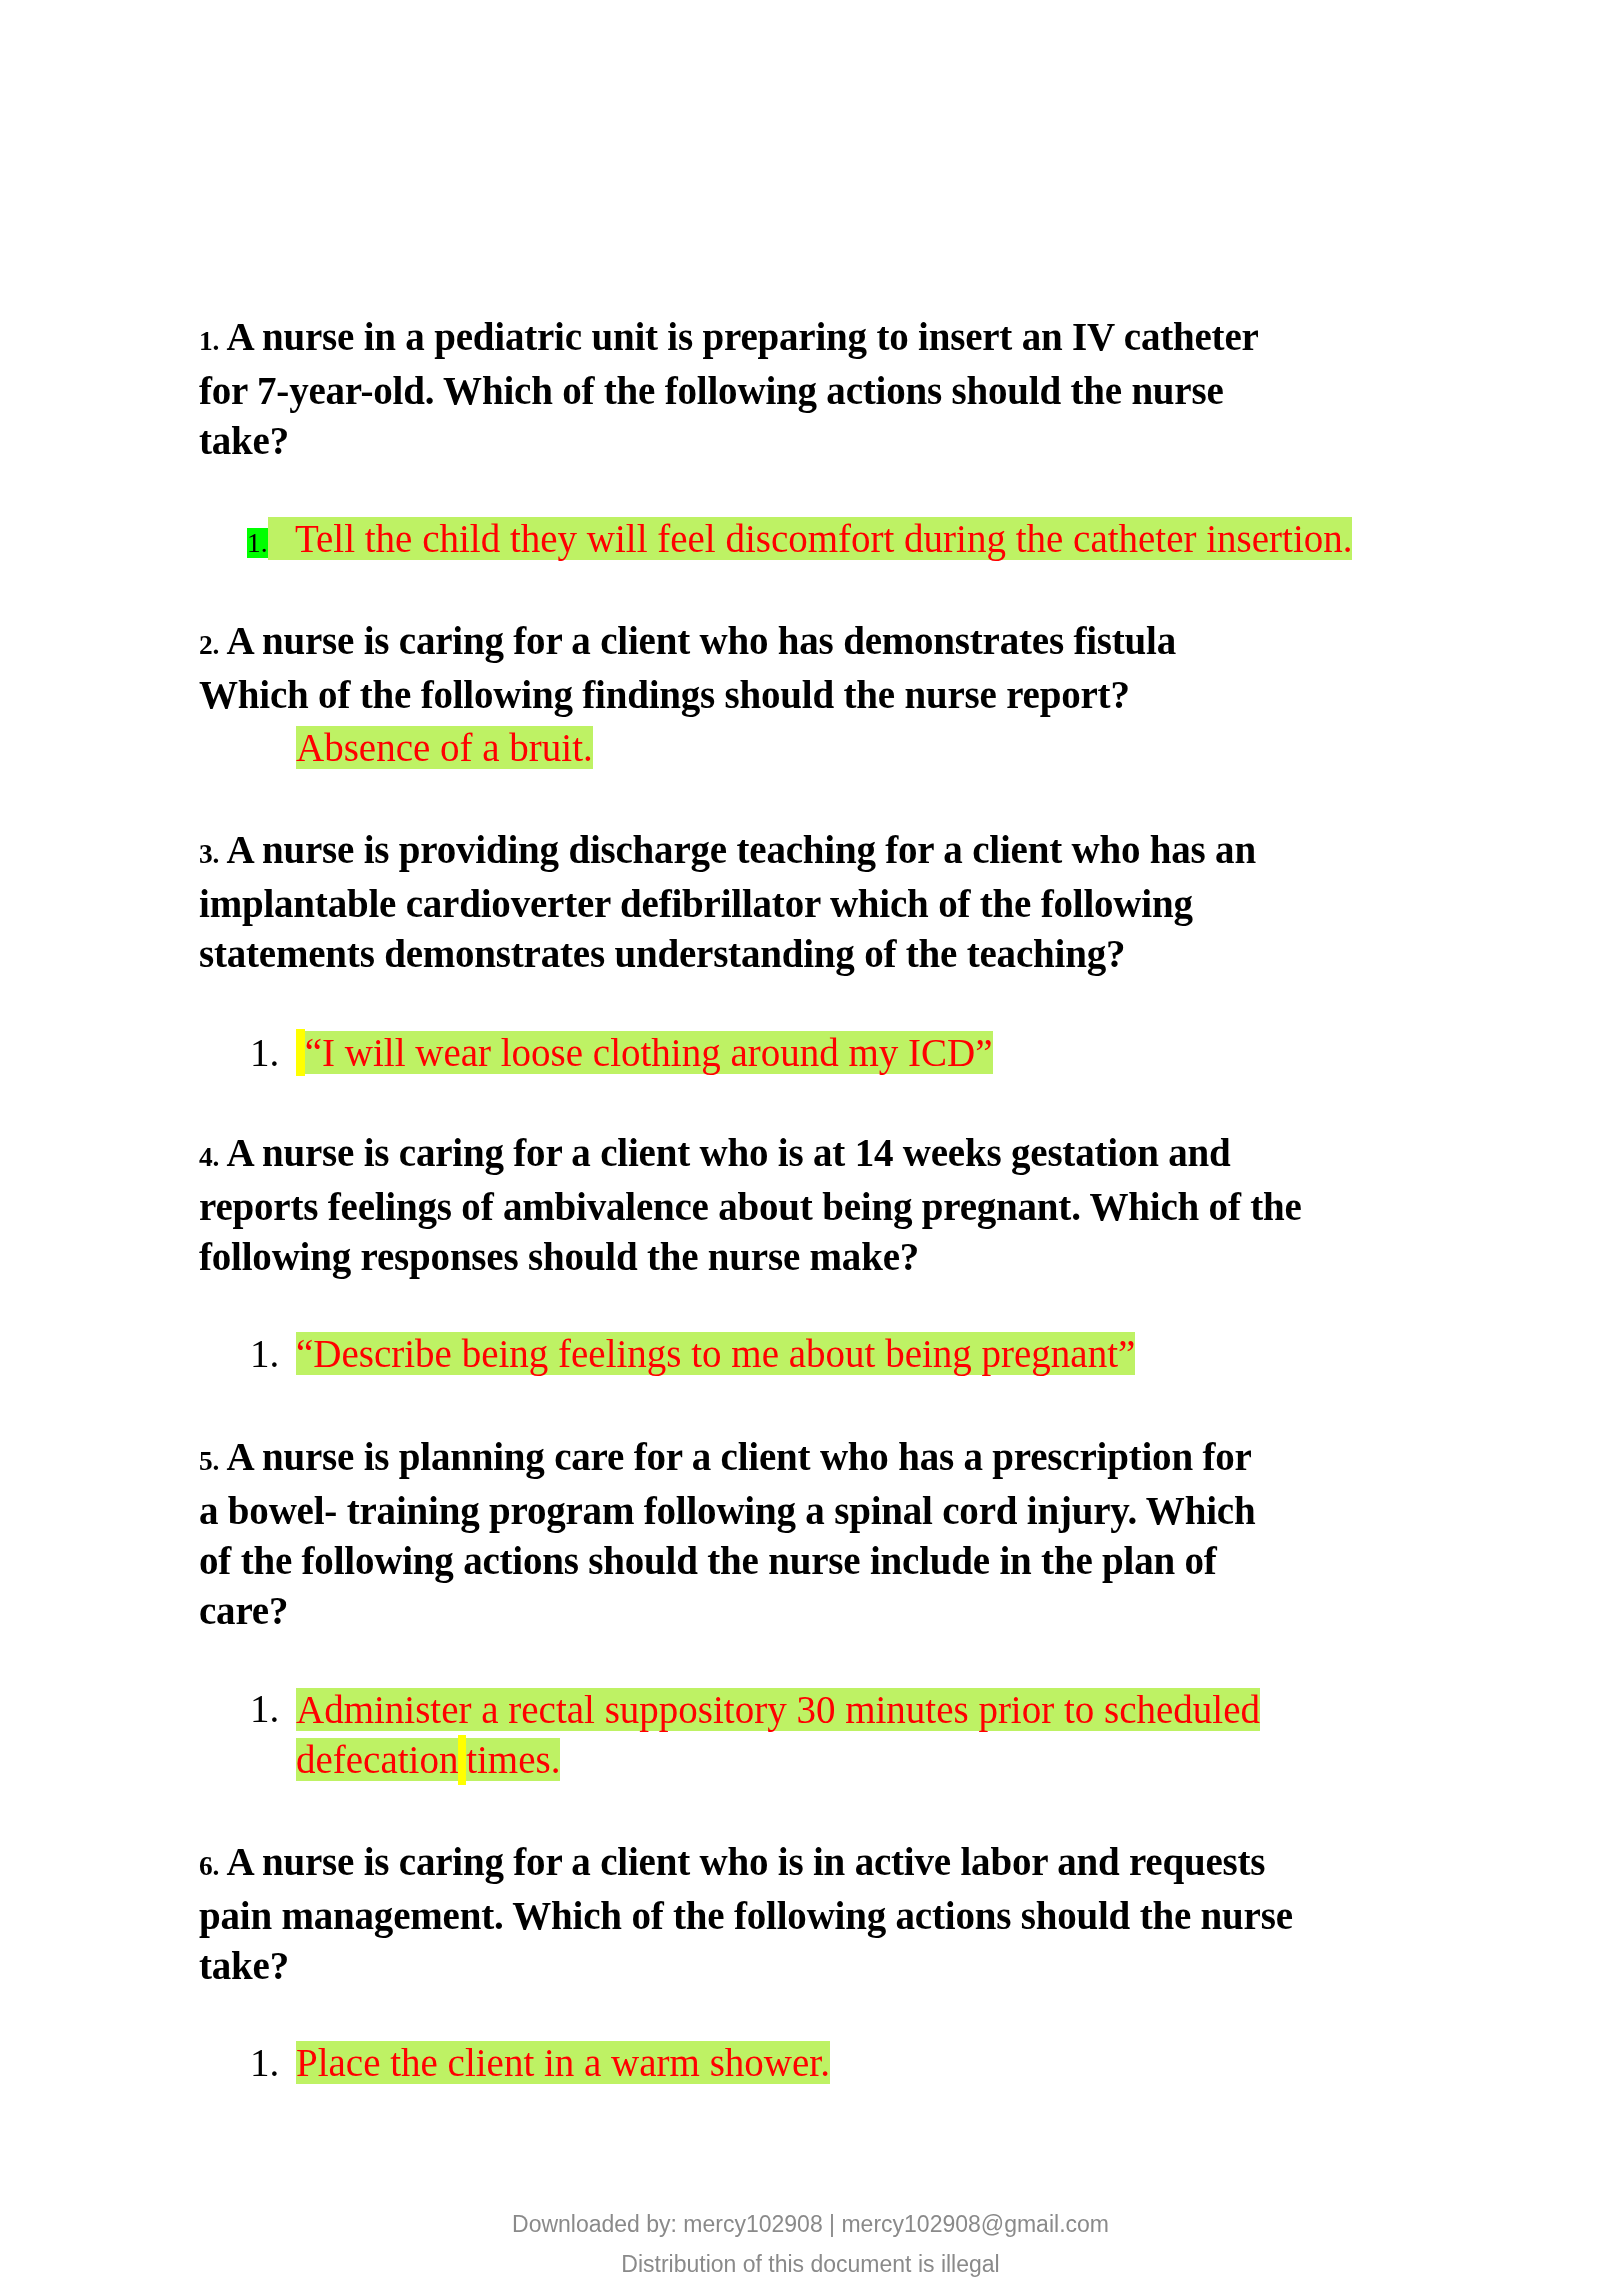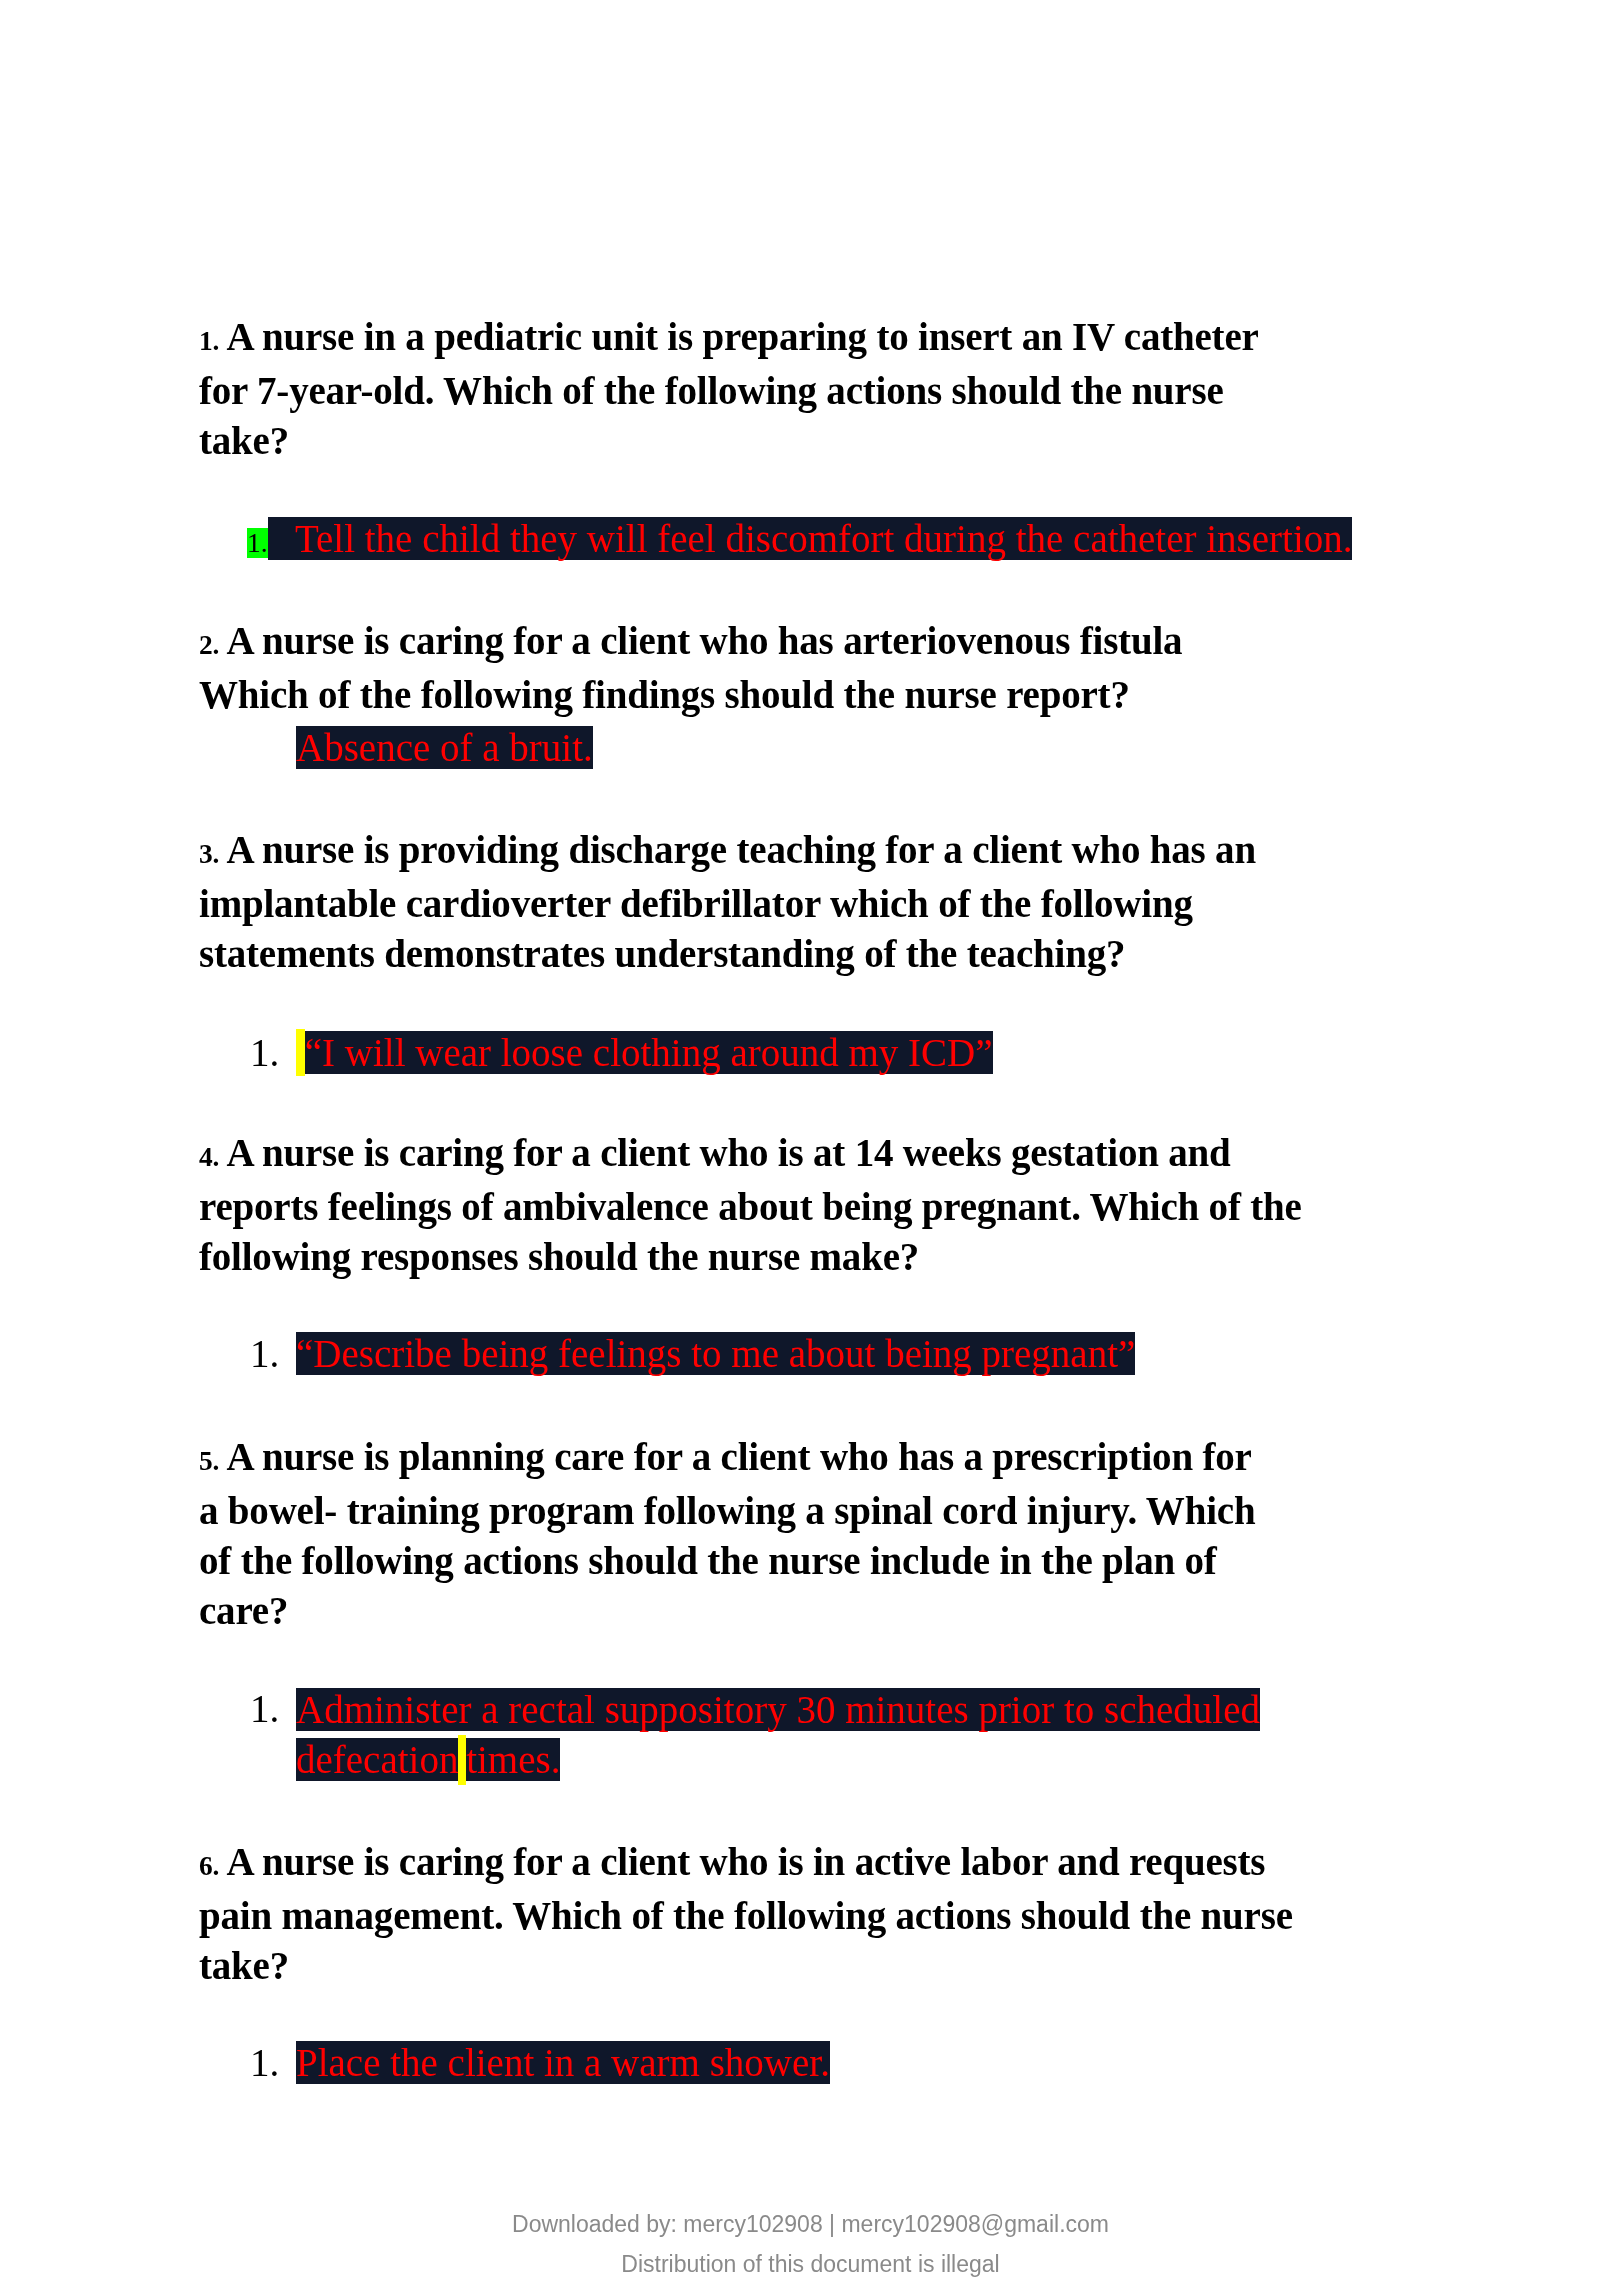--- a/index.html
+++ b/index.html
@@ -1,42 +1,42 @@
 <!DOCTYPE html>
 <html><head>
 <meta charset="utf-8">
 <style>
   html, body { margin:0; padding:0; background:#ffffff; }
   body { width:1621px; height:2293px; position:relative; overflow:hidden; }
   .page { position:absolute; left:0; top:0; width:1621px; height:2200px; background:#fff; }
   .q { position:absolute; left:199px; width:1294px; font-family:"Liberation Serif", serif; font-weight:bold; font-size:39px; line-height:50px; color:#000; letter-spacing:-0.2px; }
   .q .num { font-size:27.4px; }
   .ans { position:absolute; font-family:"Liberation Serif", serif; font-size:39px; line-height:47px; color:#ff0000; }
-  .hl { background:#0f172a; }
+  .hl { background:#bef264; }
   .ansnum { position:absolute; font-family:"Liberation Serif", serif; font-size:39px; line-height:47px; color:#000; }
   .smallnum { font-size:27.4px; background:#00ff00; }
   .ybar { display:inline-block; width:8.8px; height:47px; background:#ffff00; vertical-align:top; }
   .footer { position:absolute; left:0; width:1621px; text-align:center; font-family:"Liberation Sans", sans-serif; font-size:23px; color:#8a8a8a; }
 </style>
 </head>
 <body>
 
 <div class="page">
 
   <div class="q" style="top:312px;">
     <div><span class="num">1.</span> <span>A nurse in a pediatric unit is preparing to insert an IV catheter</span></div>
     <div>for 7-year-old. Which of the following actions should the nurse</div>
     <div>take?</div>
   </div>
   <div class="ans" style="left:247px; top:515px;">
     <span class="smallnum" style="color:#000;">1.</span><span class="hl" style="padding-left:27.4px;">Tell the child they will feel discomfort during the catheter insertion.</span>
   </div>
 
   <div class="q" style="top:616px;">
-    <div><span class="num">2.</span> <span>A nurse is caring for a client who has arteriovenous fistula</span></div>
+    <div><span class="num">2.</span> <span>A nurse is caring for a client who has demonstrates fistula</span></div>
     <div>Which of the following findings should the nurse report?</div>
   </div>
   <div class="ans" style="left:296px; top:724px;">
     <span class="hl">Absence of a bruit.</span>
   </div>
 
   <div class="q" style="top:825px;">
     <div><span class="num">3.</span> <span>A nurse is providing discharge teaching for a client who has an</span></div>
     <div>implantable cardioverter defibrillator which of the following</div>
     <div>statements demonstrates understanding of the teaching?</div>

